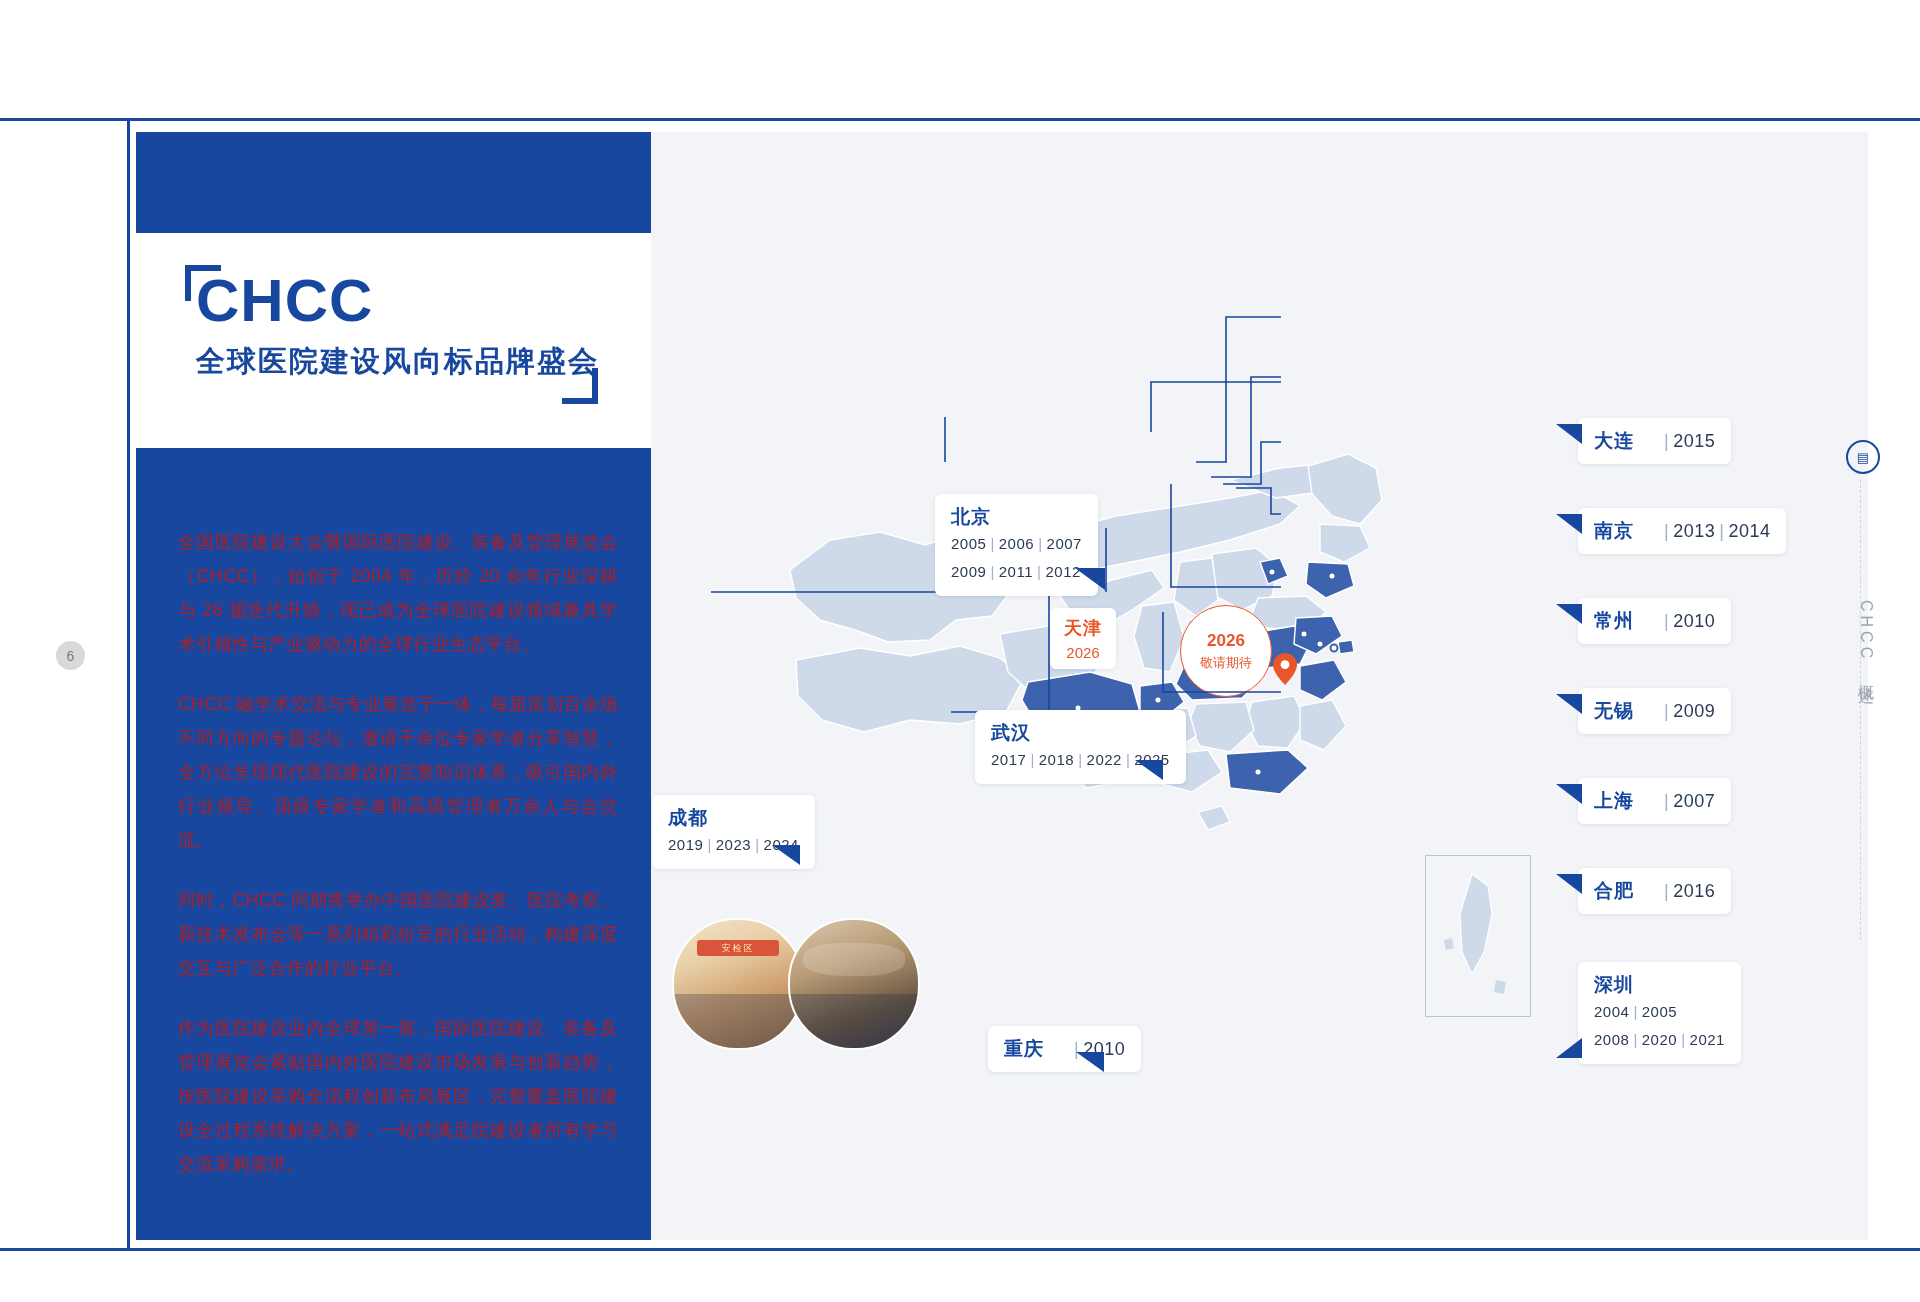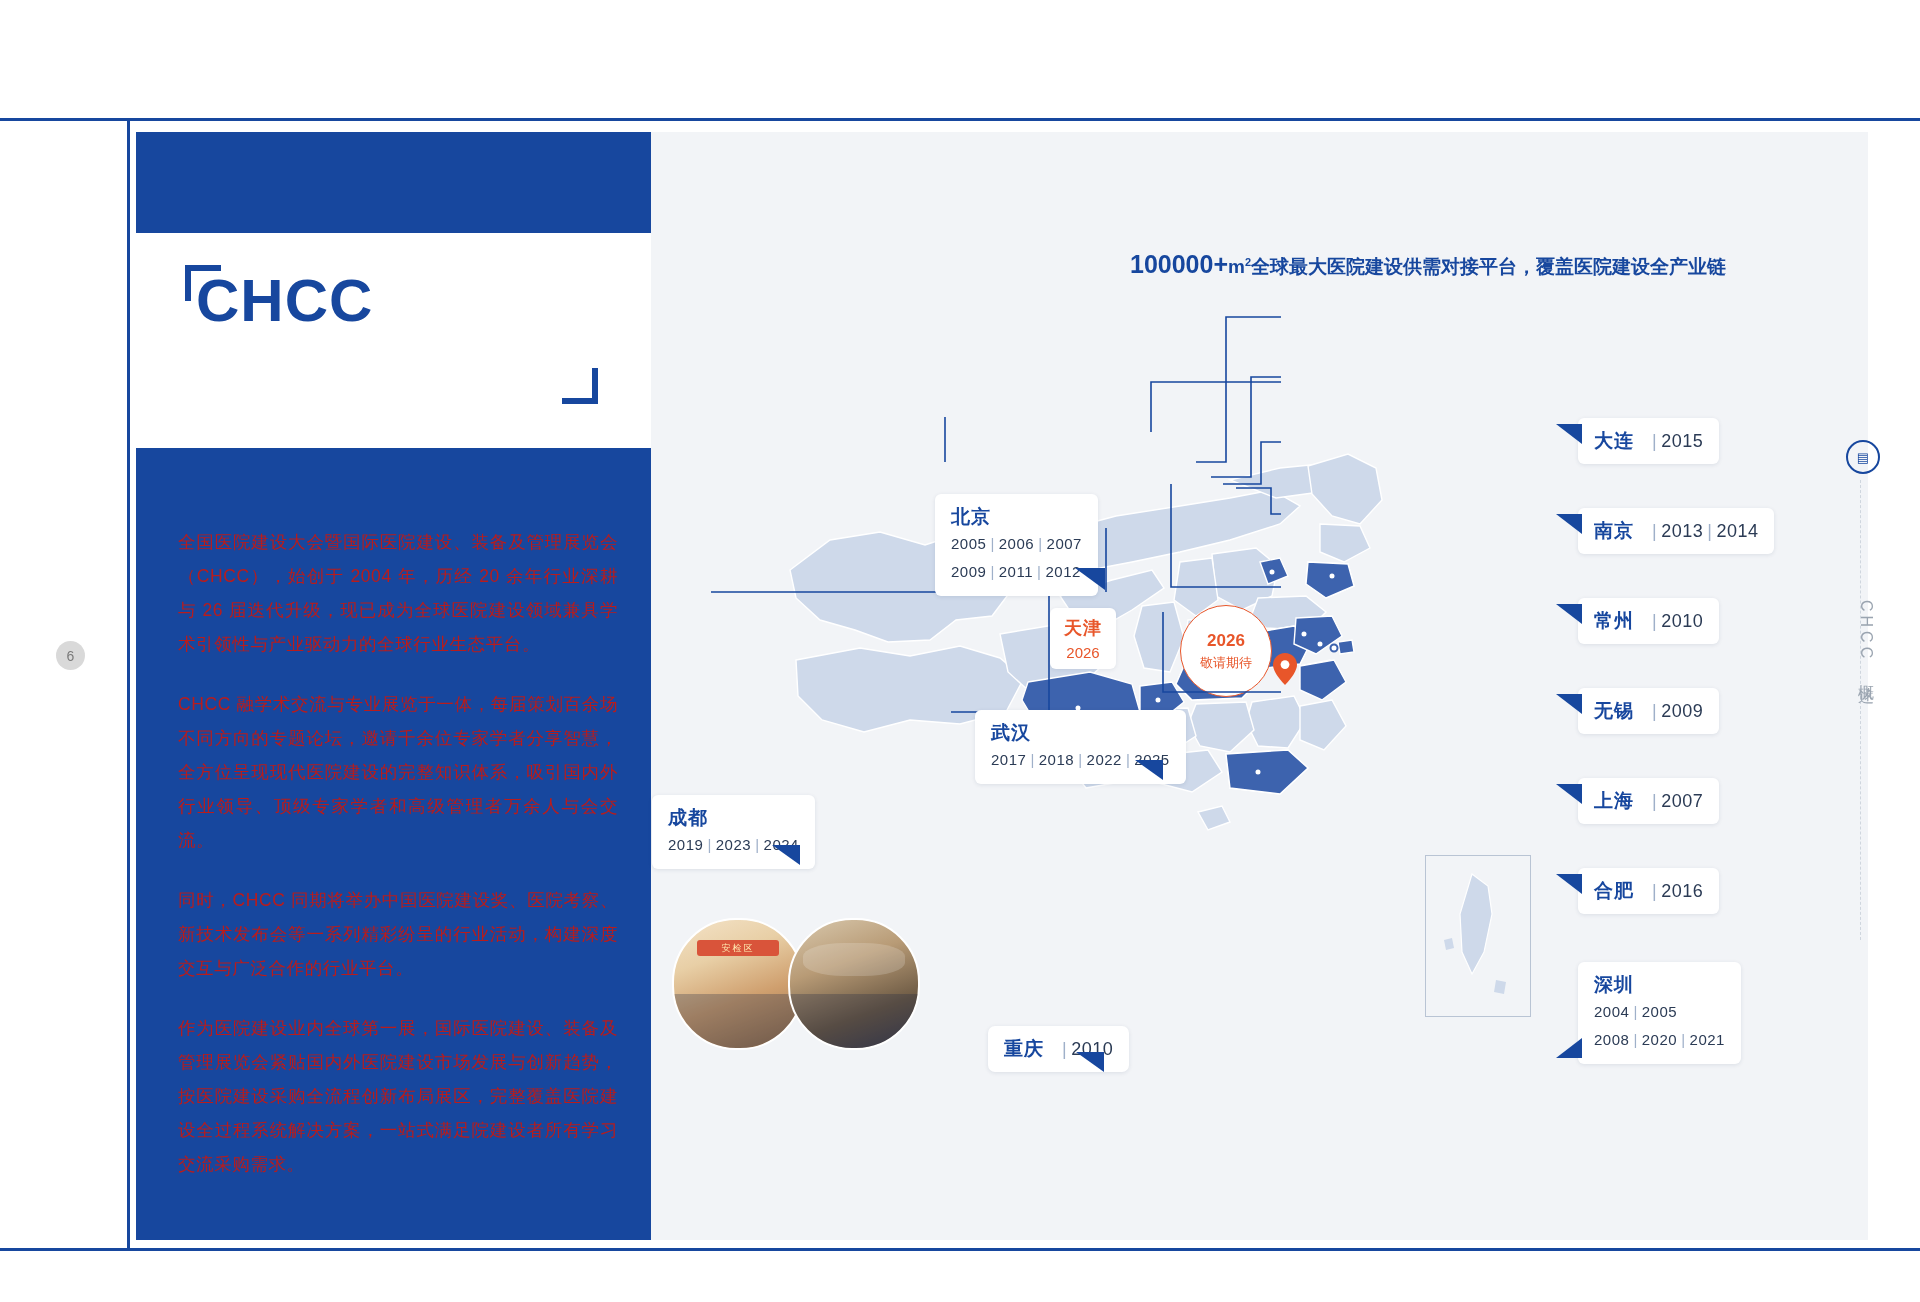--- a/index.html
+++ b/index.html
@@ -49,21 +49,21 @@
   .side-dots{position:absolute;left:1860px;top:480px;width:2px;height:460px;border-left:1px dashed #cfd6de;}
 
   
   .map-wrap{position:absolute;left:760px;top:420px;width:650px;height:560px;}
   .map-wrap svg{display:block;}
 
   
   .callout{position:absolute;background:#ffffff;border-radius:6px;box-shadow:0 1px 4px rgba(20,40,80,.10);padding:10px 16px;white-space:nowrap;}
   .callout .city{font-size:19px;font-weight:bold;color:#17479e;letter-spacing:1px;}
   .callout .yrs{font-size:18px;color:#2b3b55;letter-spacing:.5px;}
-  .callout .row{display:flex;align-items:baseline;gap:14px;}
+  .callout .row{display:flex;align-items:baseline;gap:26px;}
   .callout .yrline{font-size:15px;color:#2b3b55;letter-spacing:.5px;line-height:28px;}
   .sep{color:#9fb0c9;padding:0 4px;}
 
   
   .tianjin{position:absolute;left:1050px;top:608px;background:#ffffff;border-radius:6px;padding:8px 14px;text-align:center;box-shadow:0 1px 4px rgba(20,40,80,.08);}
   .tianjin .c{font-size:18px;font-weight:bold;color:#e8562a;letter-spacing:1px;}
   .tianjin .y{font-size:15px;color:#e8562a;margin-top:4px;}
 
   
   .circle2026{position:absolute;left:1180px;top:605px;width:90px;height:90px;border-radius:50%;background:#ffffff;border:1.5px solid #e8562a;display:flex;flex-direction:column;align-items:center;justify-content:center;color:#e8562a;}
@@ -95,34 +95,32 @@
   <div class="left-bar"></div>
 
   <div class="page-badge">6</div>
 
   <div class="blue-panel"></div>
 
   <div class="logo-card"></div>
   <div class="bracket-tl"></div>
   <div class="bracket-br"></div>
   <div class="chcc-word">CHCC</div>
+  <div class="chcc-sub">全球医院建设风向标品牌盛会</div>
 
   <div class="copy">
     <p>全国医院建设大会暨国际医院建设、装备及管理展览会（CHCC），始创于 2004 年，历经 20 余年行业深耕与 26 届迭代升级，现已成为全球医院建设领域兼具学术引领性与产业驱动力的全球行业生态平台。</p>
     <p>CHCC 融学术交流与专业展览于一体，每届策划百余场不同方向的专题论坛，邀请千余位专家学者分享智慧，全方位呈现现代医院建设的完整知识体系，吸引国内外行业领导、顶级专家学者和高级管理者万余人与会交流。</p>
     <p>同时，CHCC 同期将举办中国医院建设奖、医院考察、新技术发布会等一系列精彩纷呈的行业活动，构建深度交互与广泛合作的行业平台。</p>
     <p>作为医院建设业内全球第一展，国际医院建设、装备及管理展览会紧贴国内外医院建设市场发展与创新趋势，按医院建设采购全流程创新布局展区，完整覆盖医院建设全过程系统解决方案，一站式满足院建设者所有学习交流采购需求。</p>
   </div>
 
   <div class="right-panel"></div>
 
   <div class="stats">
-    <div class="stat-line">
-      <span class="big">100000+</span><span class="unit">m</span><span class="sup">2</span><span>全球最大医院建设供需对接平台，覆盖医院建设全产业链</span>
-    </div>
   </div>
 
   <div class="side-icon">▤</div>
   <div class="side-dots"></div>
   <div class="side-label">CHCC 概述</div>
 
   <div class="map-wrap">
     <svg width="650" height="560" viewBox="0 0 650 560" xmlns="http://www.w3.org/2000/svg">
       <g fill="#ced9ea" stroke="#ffffff" stroke-width="1.4">
 

